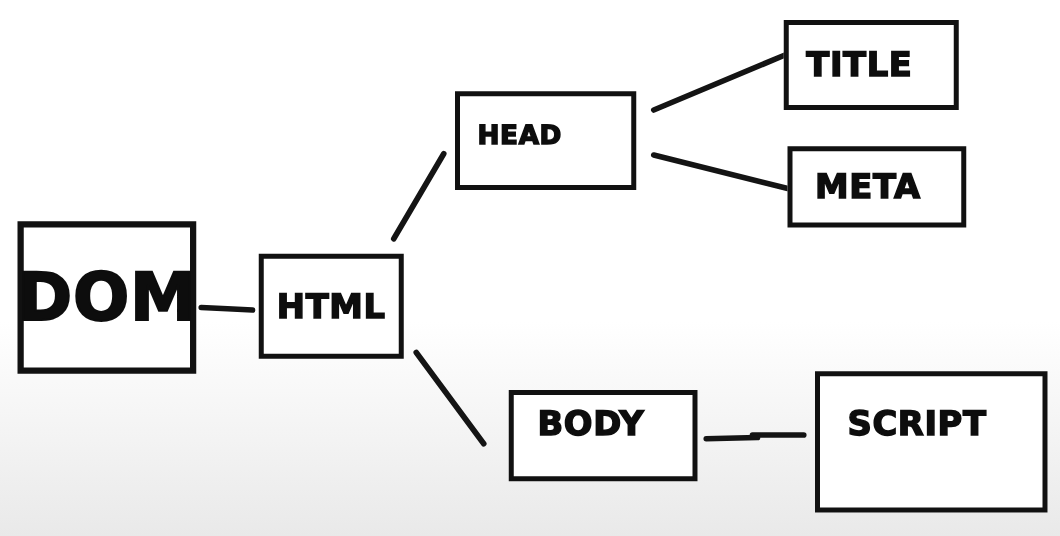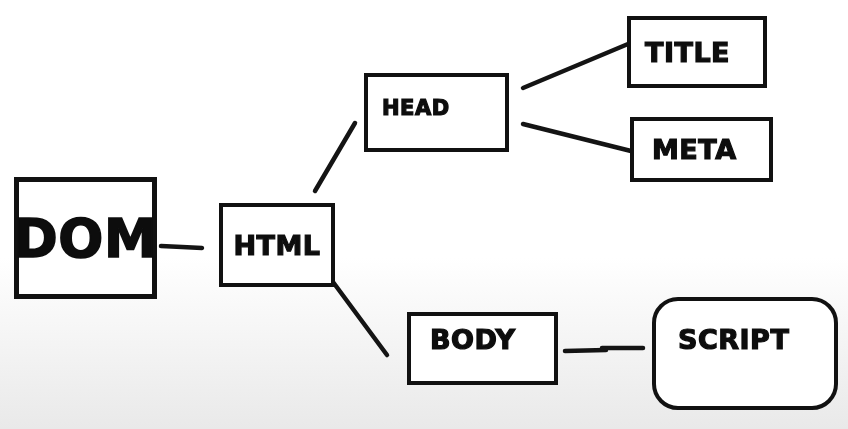--- a/index.html
+++ b/index.html
@@ -31,26 +31,26 @@
     color: #0d0d0d;
     font-weight: 900;
     letter-spacing: 0.5px;
     -webkit-text-stroke: 1.2px #0d0d0d;
     white-space: nowrap;
     text-align: center;
   }
   .node.left { justify-content: flex-start; }
 
   .node-dom    { left: 14px;  top: 177px; width: 143px; height: 122px; border-width: 5px; font-size: 53px; -webkit-text-stroke-width: 1.6px; }
-  .node-html   { left: 207px; top: 203px; width: 116px; height: 84px;  font-size: 27px; margin-left: 12px; }
+  .node-html   { left: 207px; top: 203px; width: 116px; height: 84px;  font-size: 27px; }
   .node-head   { left: 364px; top: 73px;  width: 145px; height: 79px;  font-size: 21px; padding-left: 14px; padding-bottom: 10px; }
   .node-title  { left: 627px; top: 16px;  width: 140px; height: 72px;  font-size: 27px; padding-left: 14px; }
   .node-meta   { left: 630px; top: 117px; width: 143px; height: 65px;  font-size: 27px; padding-left: 18px; }
   .node-body   { left: 407px; top: 312px; width: 151px; height: 73px;  font-size: 27px; padding-left: 19px; padding-bottom: 18px; }
-  .node-script { left: 652px; top: 297px; width: 186px; height: 113px; font-size: 27px; padding-left: 22px; padding-bottom: 28px; border-radius: 26px; }
+  .node-script { left: 652px; top: 297px; width: 186px; height: 113px; font-size: 27px; padding-left: 22px; padding-bottom: 28px; }
 
   .edge {
     stroke: #141414;
     stroke-width: 4.5;
     stroke-linecap: round;
     fill: none;
   }
 </style>
 </head>
 <body>

